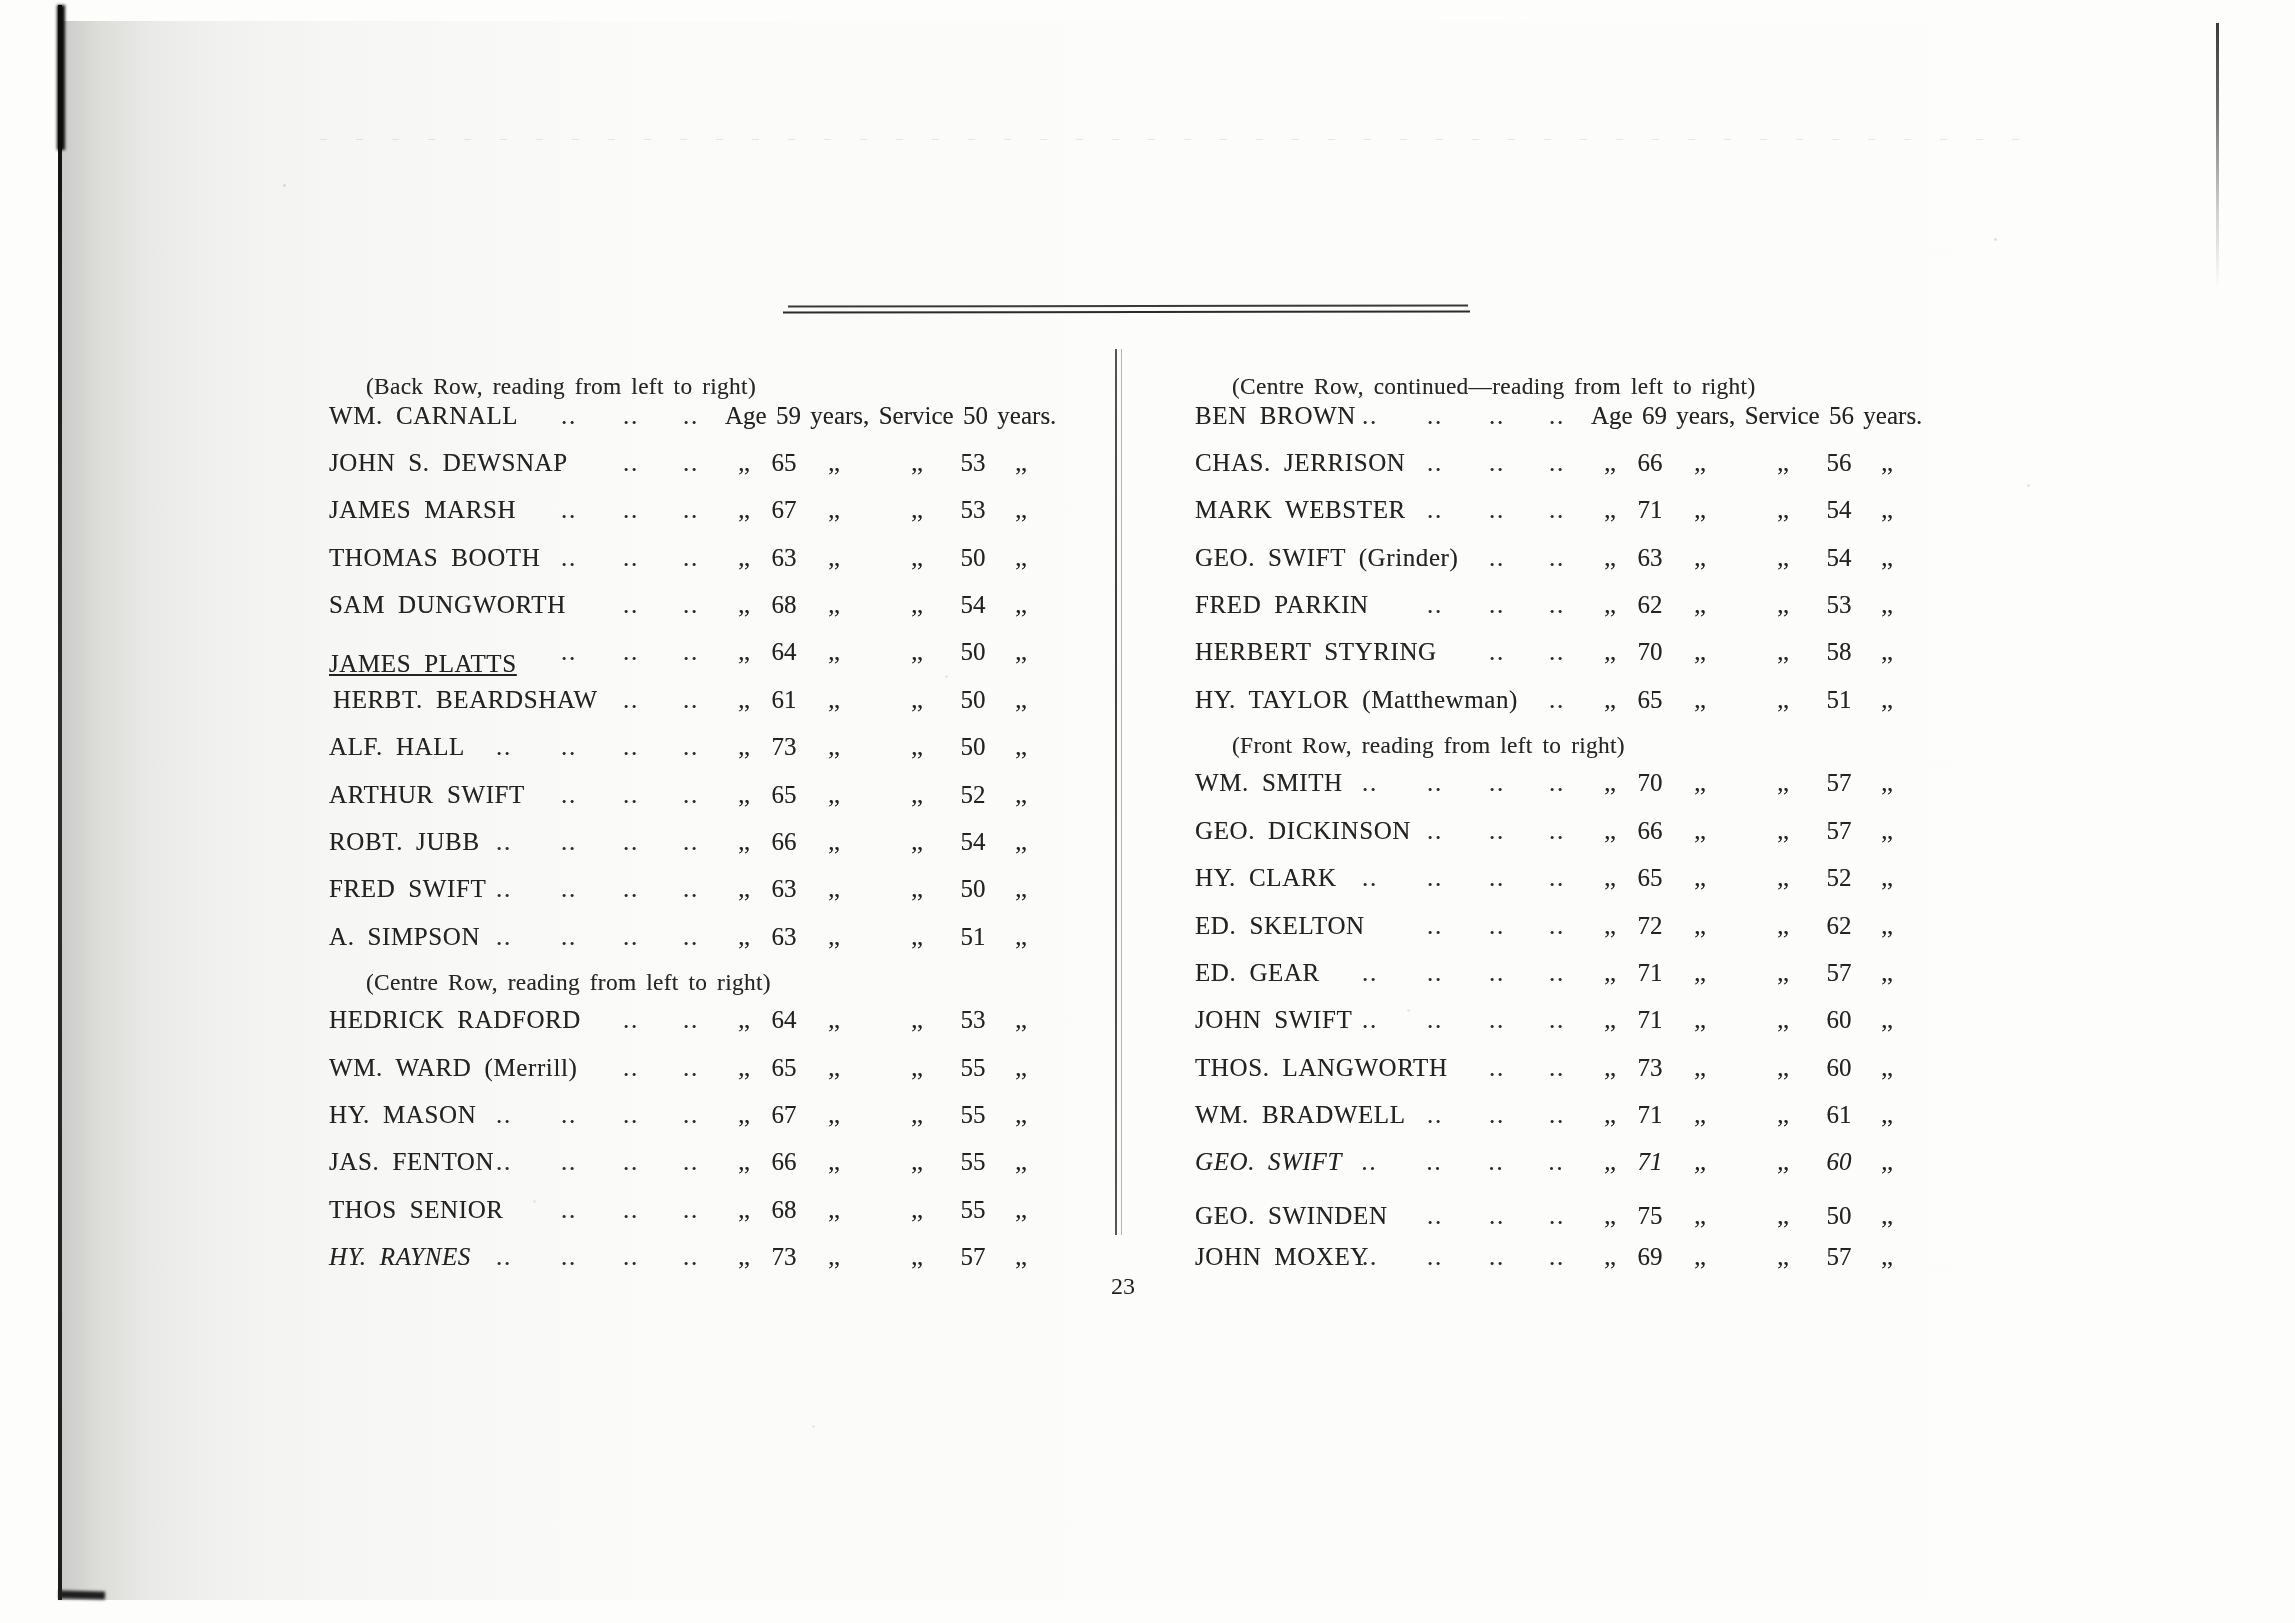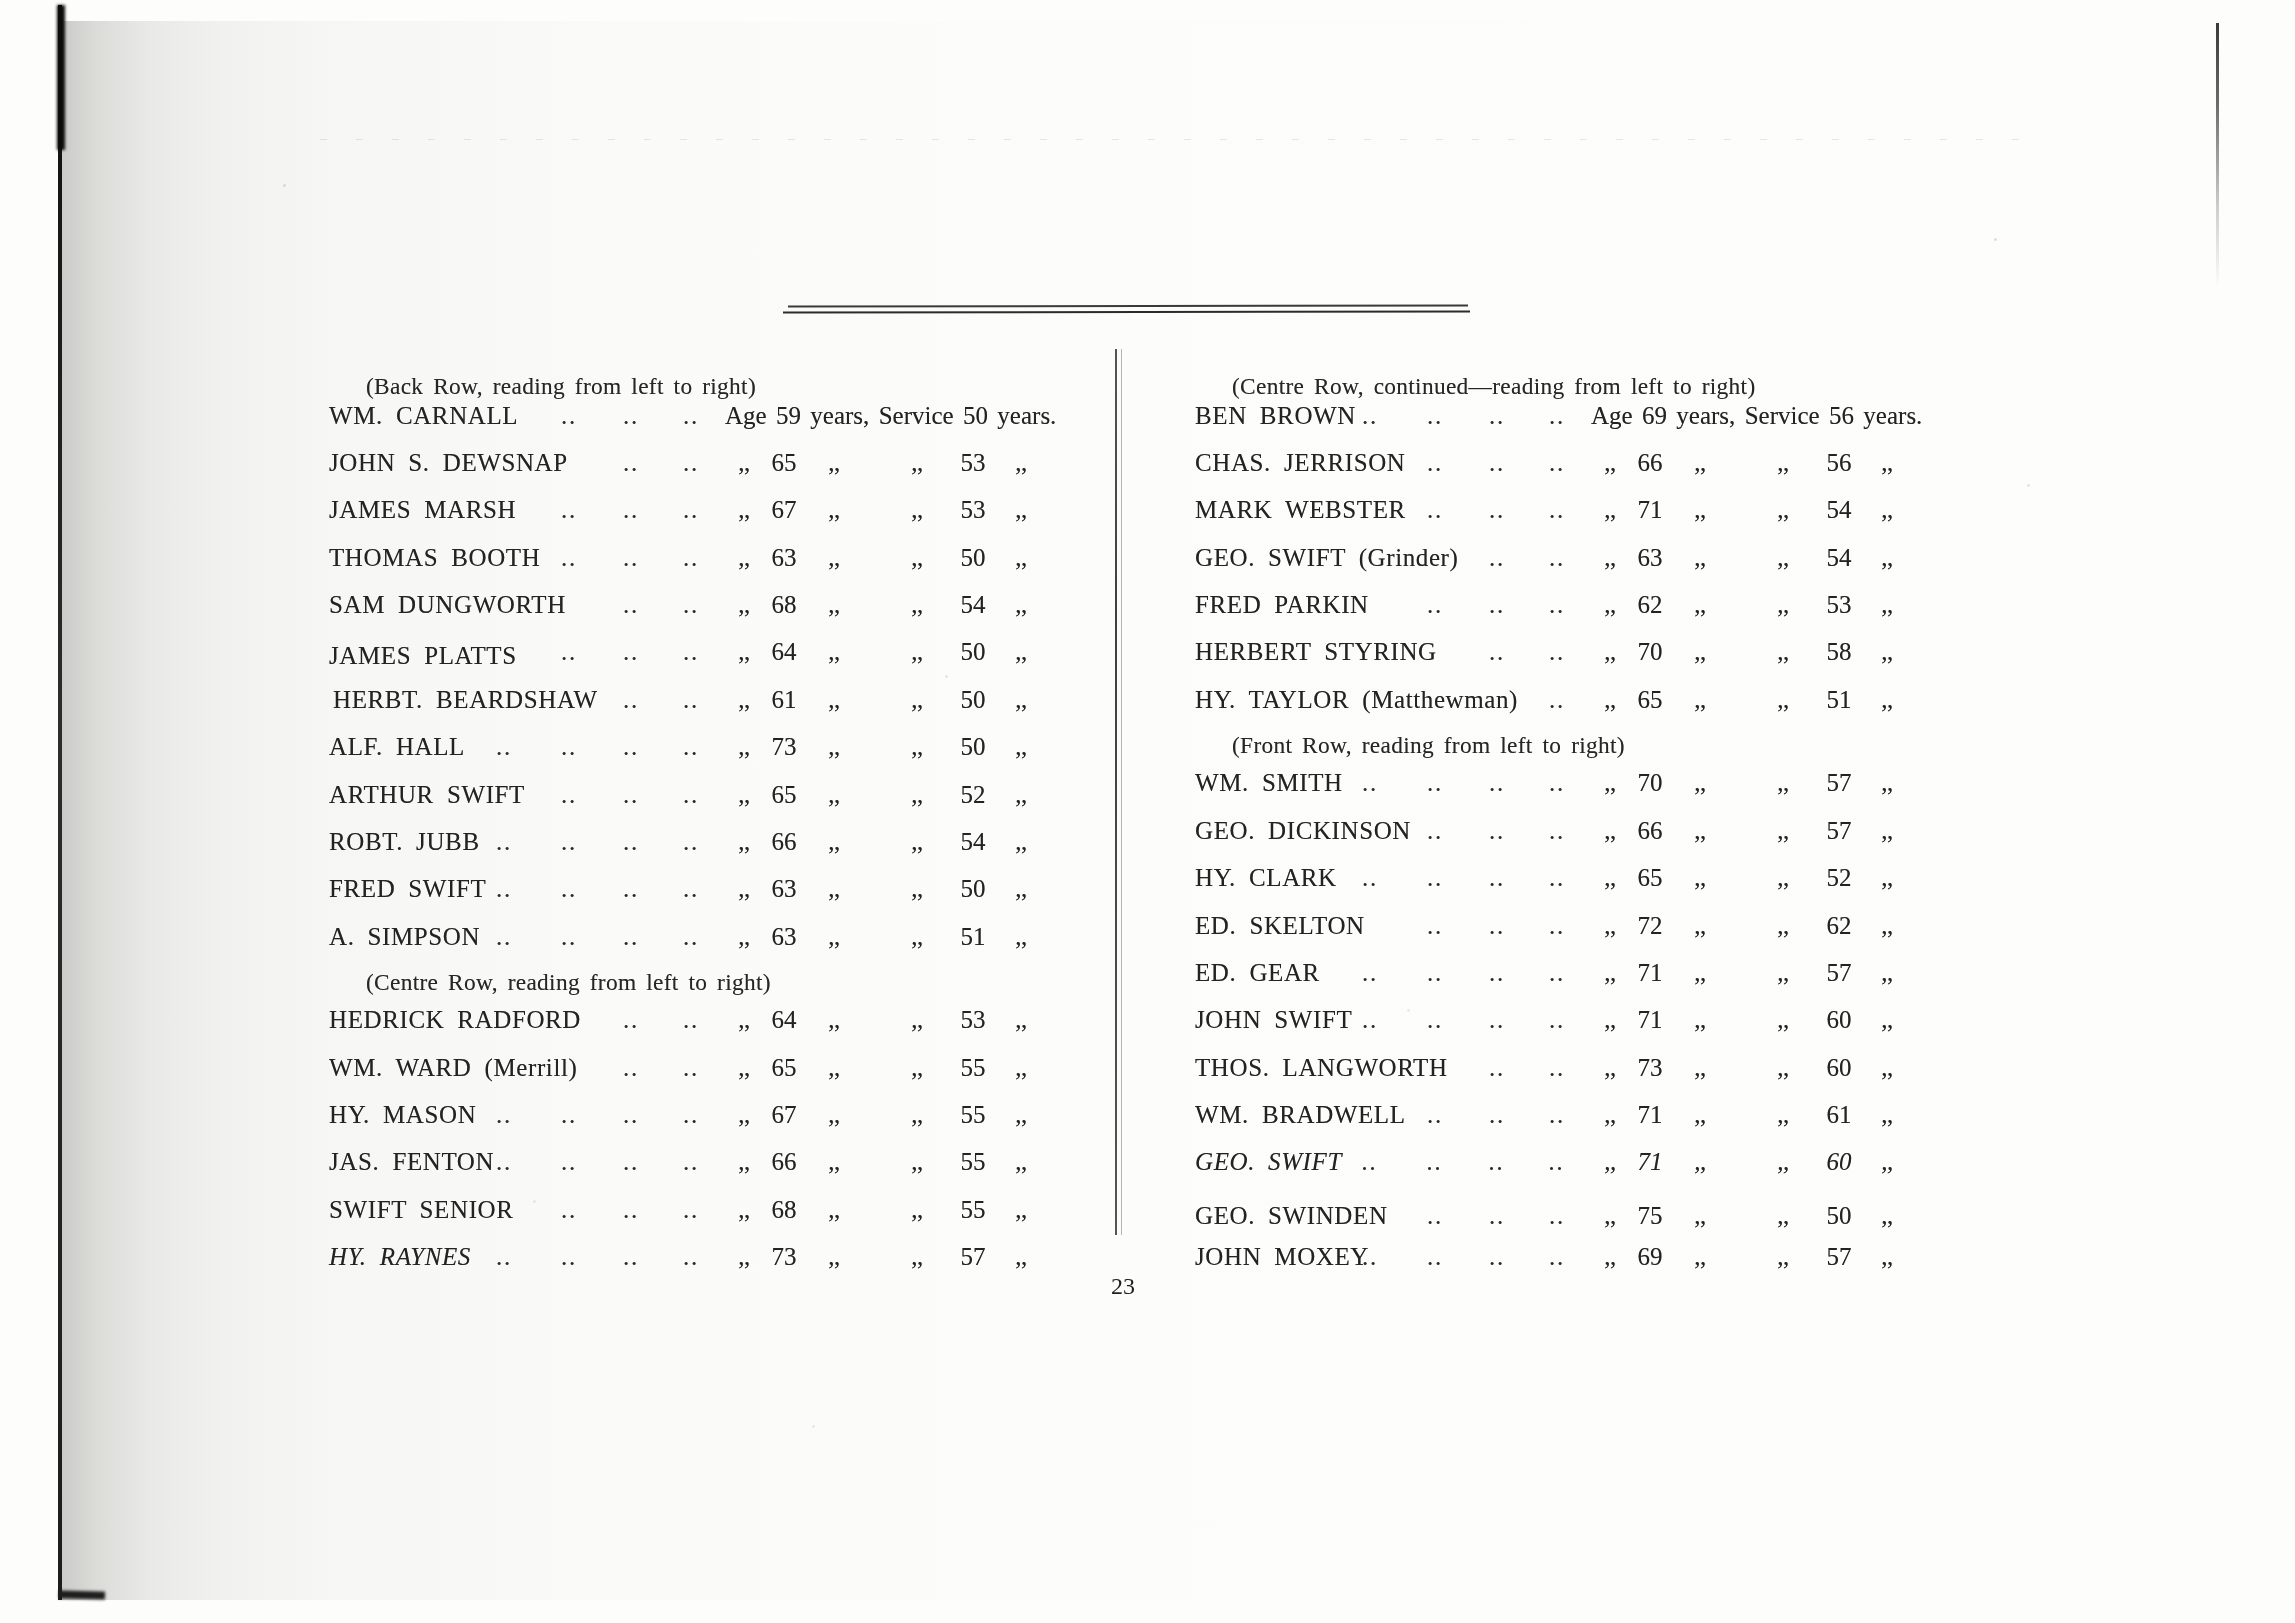--- a/index.html
+++ b/index.html
@@ -160,21 +160,21 @@
         <span class="cc leader" style="left: 302px; top: 0px;">..</span>
         <span class="cc leader" style="left: 362px; top: 0px;">..</span>
         <span class="cc ditto" style="left: 415px; top: 0px;">,,</span>
         <span class="cc" style="left: 455px; top: 0px;">68</span>
         <span class="cc ditto" style="left: 505px; top: 0px;">,,</span>
         <span class="cc ditto" style="left: 588px; top: 0px;">,,</span>
         <span class="cc" style="left: 644px; top: 0px;">54</span>
         <span class="cc ditto" style="left: 692px; top: 0px;">,,</span>
       </div>
       <div class="row" style="top: 266px;">
-        <span class="name" style="left: 0px; top: 4px;">JAMES PLATTS</span>
+        <span class="name" style="left: 0px; top: 12px; text-decoration: underline;">JAMES PLATTS</span>
         <span class="cc leader" style="left: 240px; top: 0px;">..</span>
         <span class="cc leader" style="left: 302px; top: 0px;">..</span>
         <span class="cc leader" style="left: 362px; top: 0px;">..</span>
         <span class="cc ditto" style="left: 415px; top: 0px;">,,</span>
         <span class="cc" style="left: 455px; top: 0px;">64</span>
         <span class="cc ditto" style="left: 505px; top: 0px;">,,</span>
         <span class="cc ditto" style="left: 588px; top: 0px;">,,</span>
         <span class="cc" style="left: 644px; top: 0px;">50</span>
         <span class="cc ditto" style="left: 692px; top: 0px;">,,</span>
       </div>
@@ -296,21 +296,21 @@
         <span class="cc leader" style="left: 302px; top: 0px;">..</span>
         <span class="cc leader" style="left: 362px; top: 0px;">..</span>
         <span class="cc ditto" style="left: 415px; top: 0px;">,,</span>
         <span class="cc" style="left: 455px; top: 0px;">66</span>
         <span class="cc ditto" style="left: 505px; top: 0px;">,,</span>
         <span class="cc ditto" style="left: 588px; top: 0px;">,,</span>
         <span class="cc" style="left: 644px; top: 0px;">55</span>
         <span class="cc ditto" style="left: 692px; top: 0px;">,,</span>
       </div>
       <div class="row" style="top: 824px;">
-        <span class="name" style="left: 0px; top: 0px;">SWIFT SENIOR</span>
+        <span class="name" style="left: 0px; top: 0px;">THOS SENIOR</span>
         <span class="cc leader" style="left: 240px; top: 0px;">..</span>
         <span class="cc leader" style="left: 302px; top: 0px;">..</span>
         <span class="cc leader" style="left: 362px; top: 0px;">..</span>
         <span class="cc ditto" style="left: 415px; top: 0px;">,,</span>
         <span class="cc" style="left: 455px; top: 0px;">68</span>
         <span class="cc ditto" style="left: 505px; top: 0px;">,,</span>
         <span class="cc ditto" style="left: 588px; top: 0px;">,,</span>
         <span class="cc" style="left: 644px; top: 0px;">55</span>
         <span class="cc ditto" style="left: 692px; top: 0px;">,,</span>
       </div>

